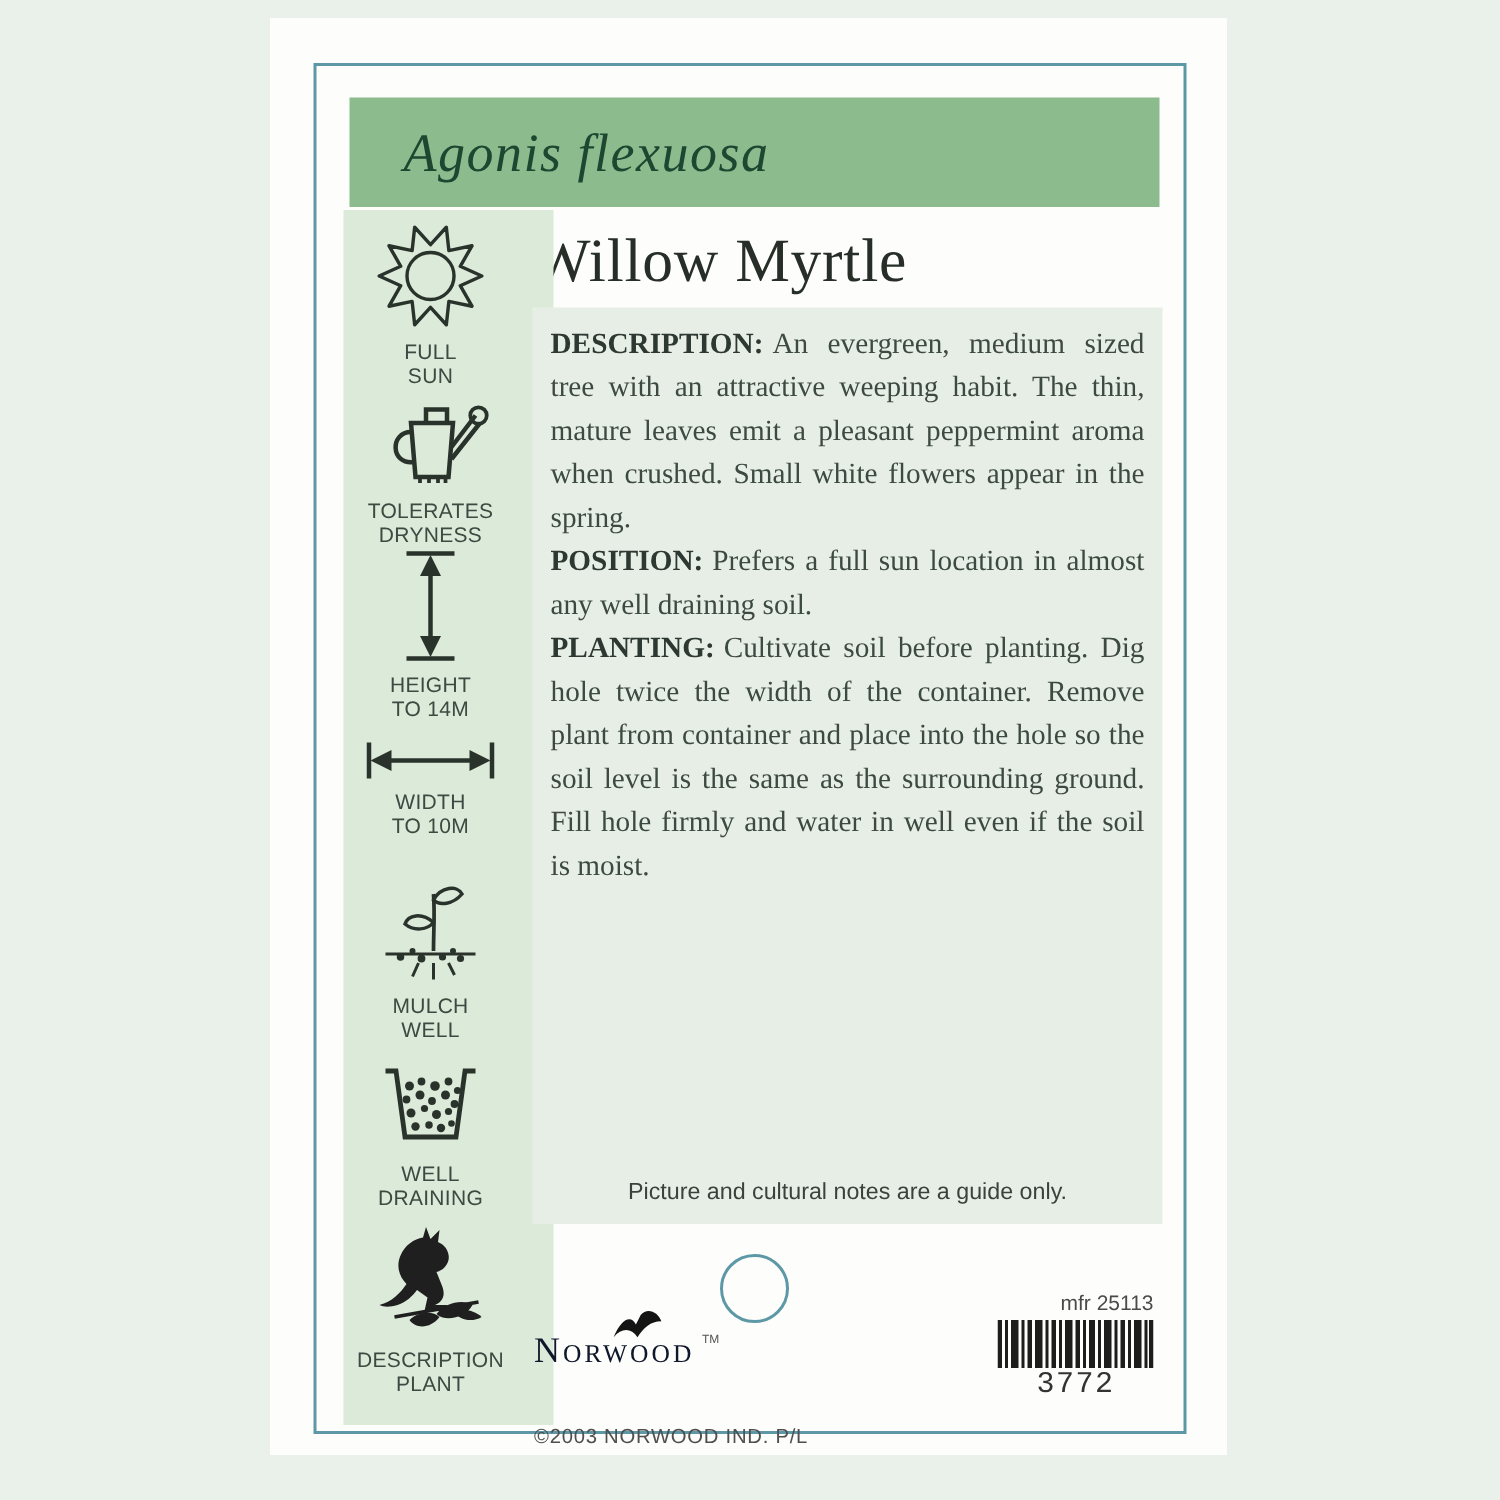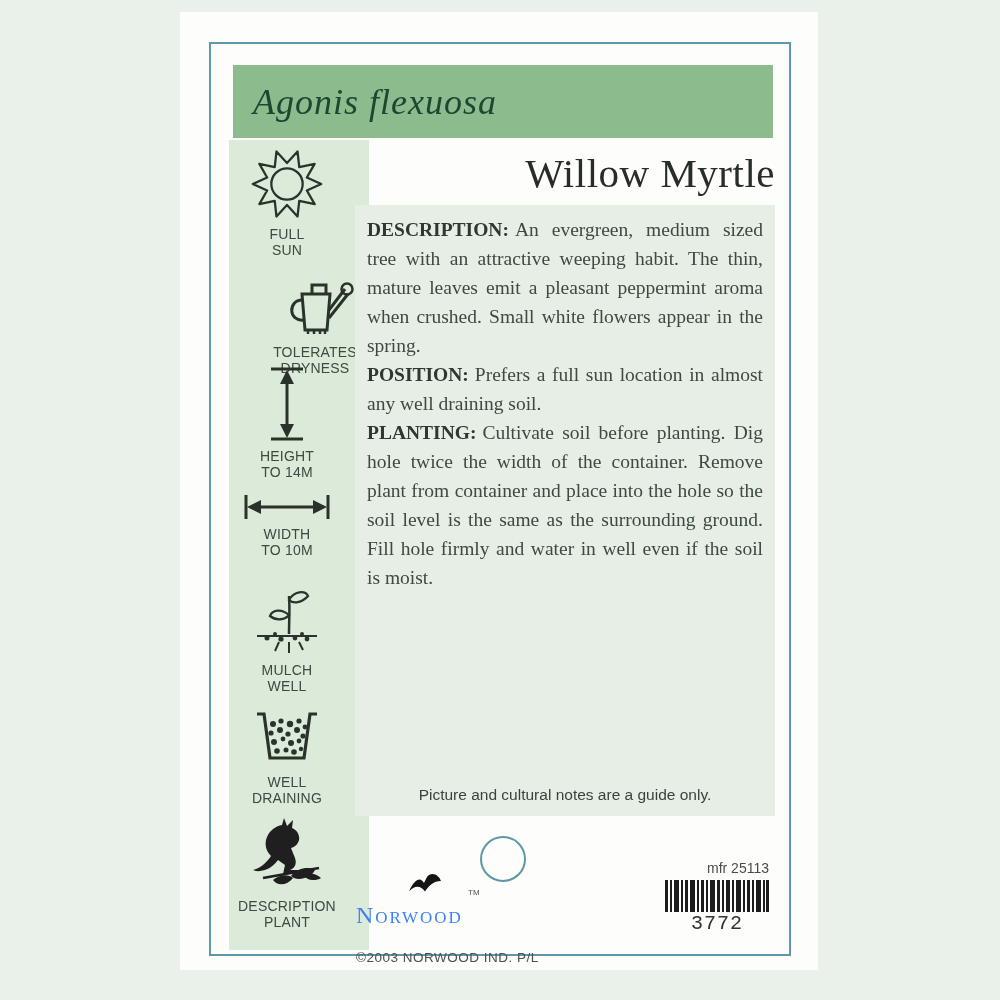--- a/index.html
+++ b/index.html
@@ -20,43 +20,43 @@
   }
   .banner{
     position:absolute;left:53px;top:53px;width:540px;height:73px;
     background:#8cbb8d;
     display:flex;align-items:center;
   }
   .banner .botname{
     font-style:italic;
     font-size:36px;
     color:#1d4730;
-    padding-left:20px;
+    padding-left:36px;
     letter-spacing:1px;
   }
   .common-title{
     position:absolute;left:175px;top:132px;width:420px;height:58px;
     font-size:41px;color:#262e27;
-    text-align:right;line-height:58px;
+    text-align:left;line-height:58px;
     letter-spacing:0.5px;
   }
   
   .sidebar{
     position:absolute;left:49px;top:128px;width:140px;height:810px;
     background:#dcead9;
   }
   .side-item{position:absolute;left:0;width:116px;text-align:center;}
   .side-item svg{display:block;margin:0 auto;}
   .side-label{
     font-family:"Liberation Sans", sans-serif;
     font-size:14px;line-height:16px;
     color:#3d4a42;letter-spacing:0.2px;
     margin-top:4px;
   }
-  .it1{top:6px;}  .it2{top:136px;padding-left:28px;} .it3{top:224px;} .it4{top:352px;}
+  .it1{top:6px;}  .it2{top:124px;} .it3{top:224px;} .it4{top:352px;}
   .it5{top:448px;} .it6{top:568px;} .it7{top:676px;}
   
   .panel{
     position:absolute;left:175px;top:193px;width:420px;height:611px;
     background:#e7eee5;
   }
   .panel-text{
     padding:10px 12px 0 12px;
     font-size:19.5px;line-height:29px;
     color:#3d4a41;
@@ -75,22 +75,22 @@
     position:absolute;left:300px;top:824px;width:42px;height:42px;
     border:2px solid #5d98a6;border-radius:50%;
     background:#fdfdfb;
   }
   .brand-block{
     position:absolute;left:176px;top:866px;width:150px;height:40px;
   }
   .brand-name{
     font-family:"Liberation Serif", serif;
     font-variant:small-caps;
-    font-size:24px;letter-spacing:2px;color:#3b82f6;
-    position:absolute;left:0;top:24px;
+    font-size:24px;letter-spacing:2px;color:#0f172a;
+    position:absolute;left:0;top:10px;
   }
   .brand-tm{
     font-family:"Liberation Sans", sans-serif;
     font-size:8px;color:#555;
     position:absolute;left:112px;top:10px;
   }
   .brand-bird{position:absolute;left:52px;top:-6px;}
   .copyright{
     position:absolute;left:176px;top:910px;
     font-family:"Liberation Sans", sans-serif;

